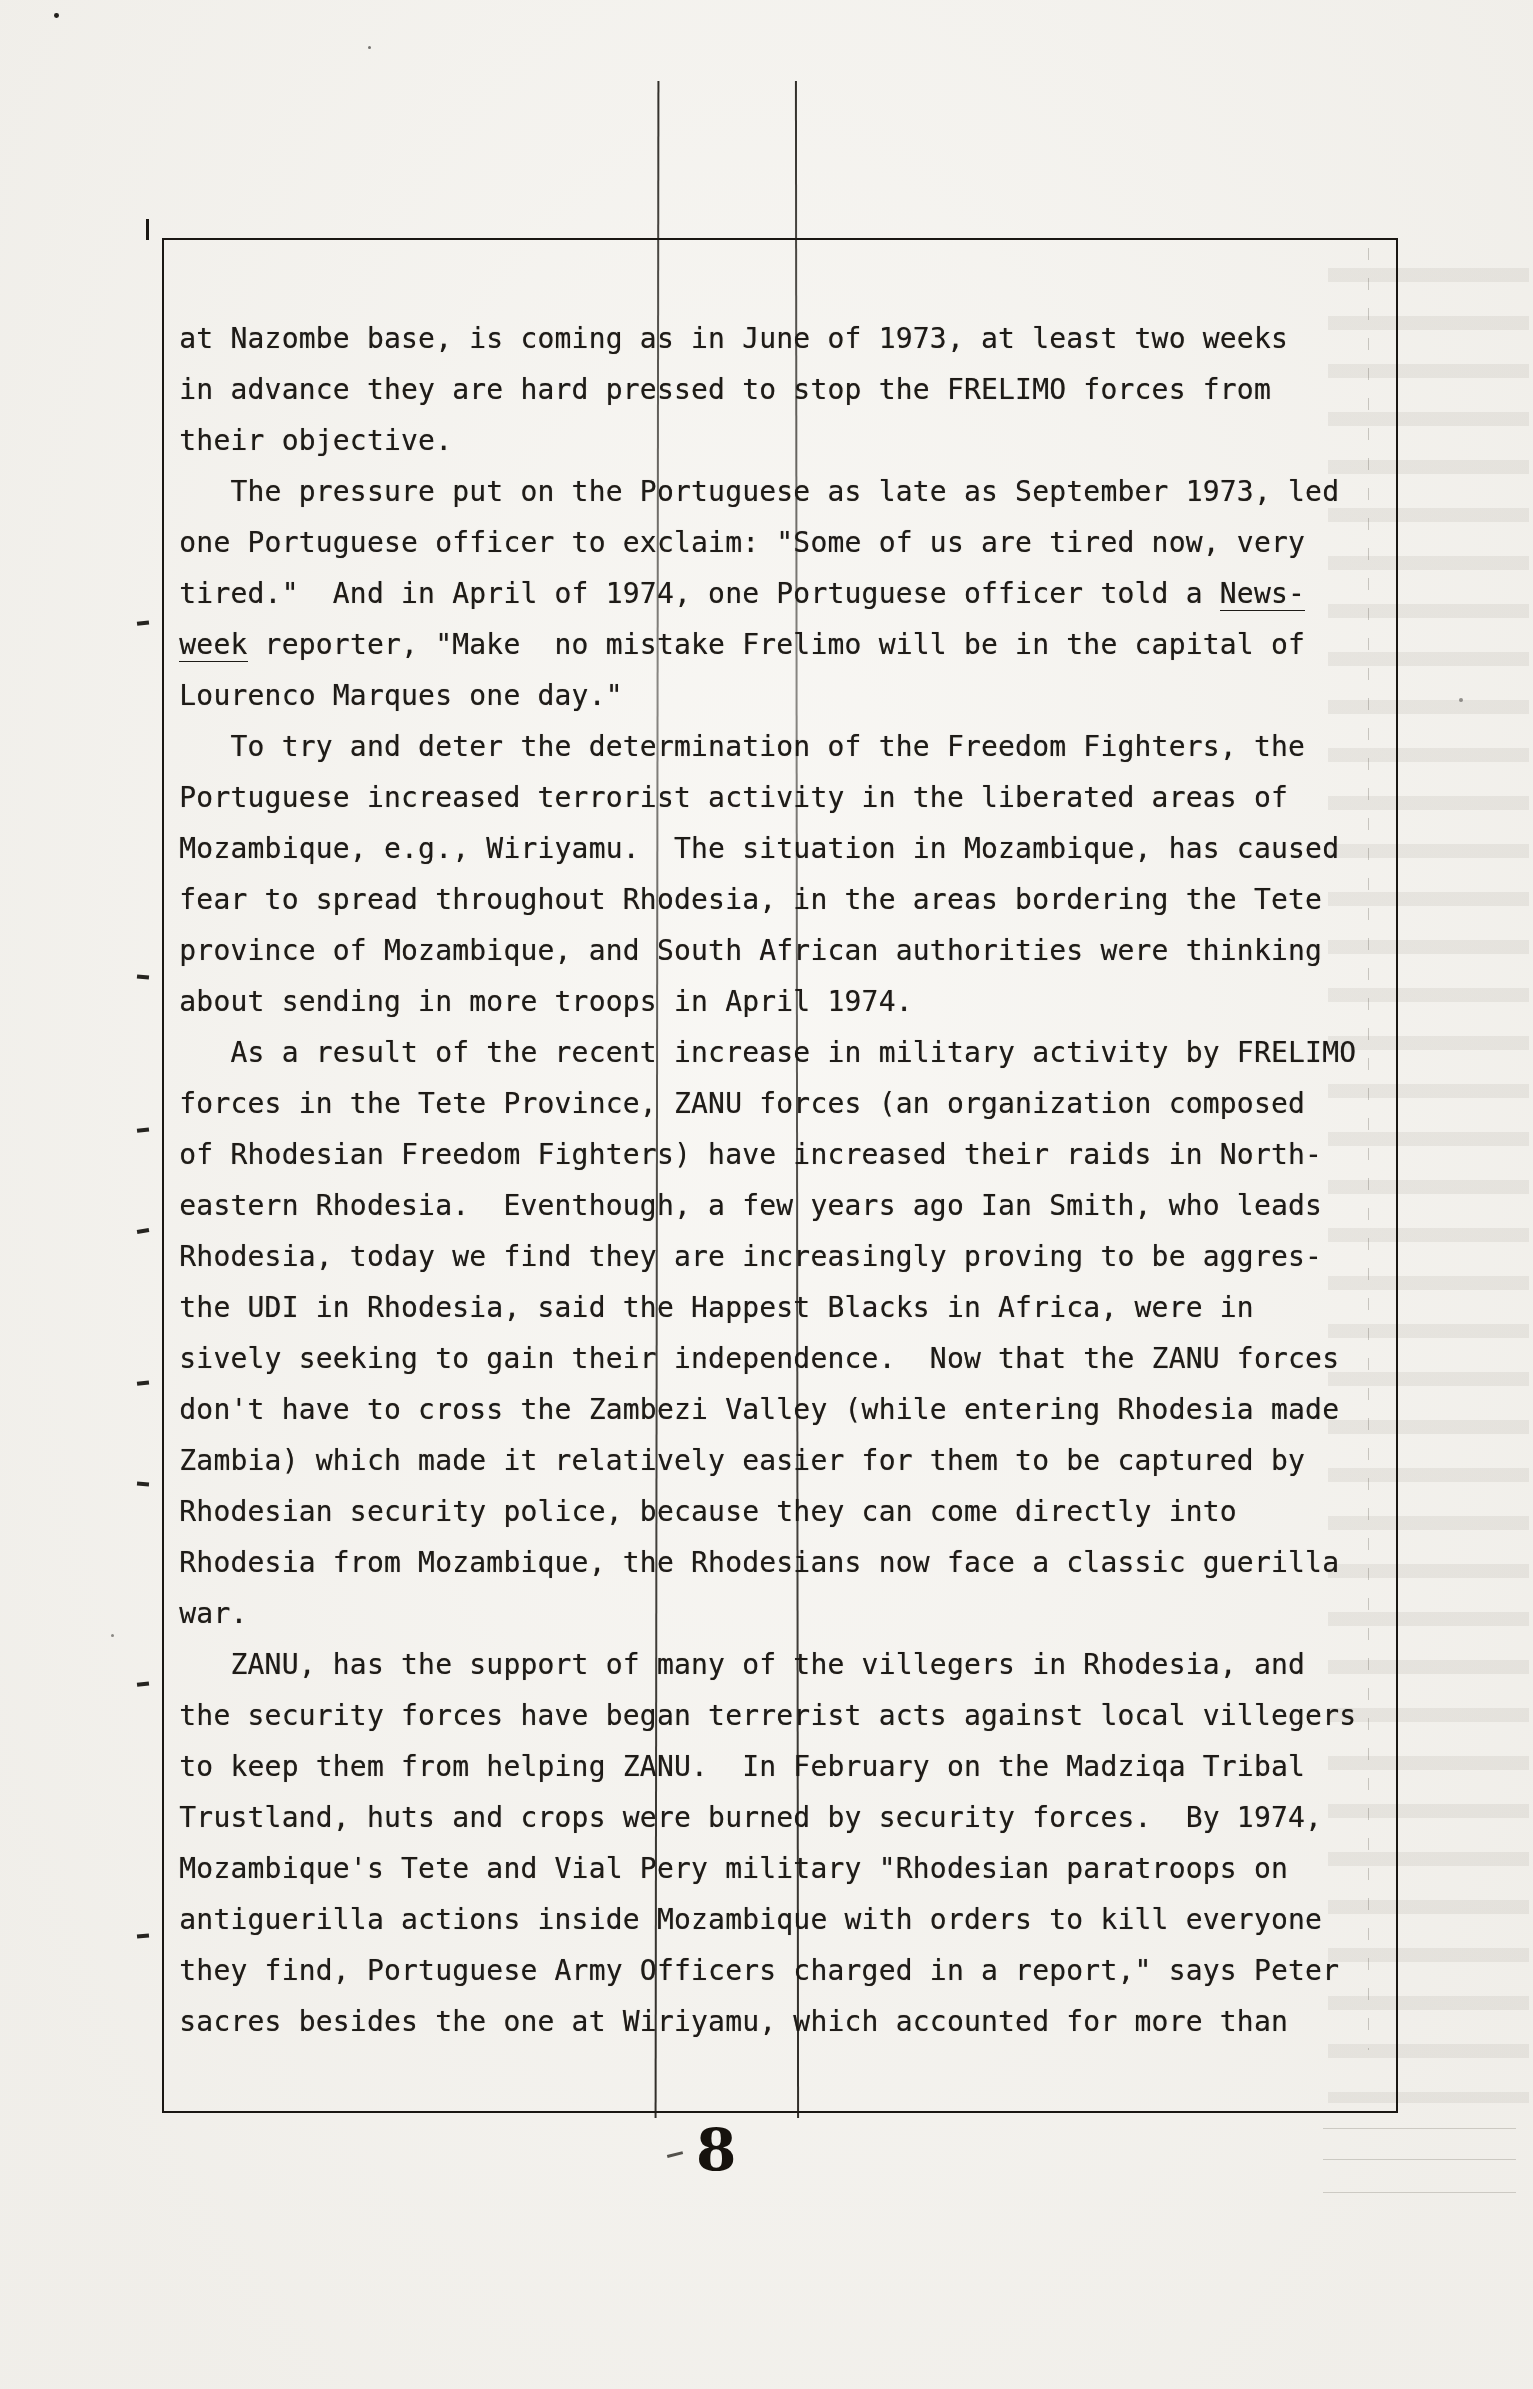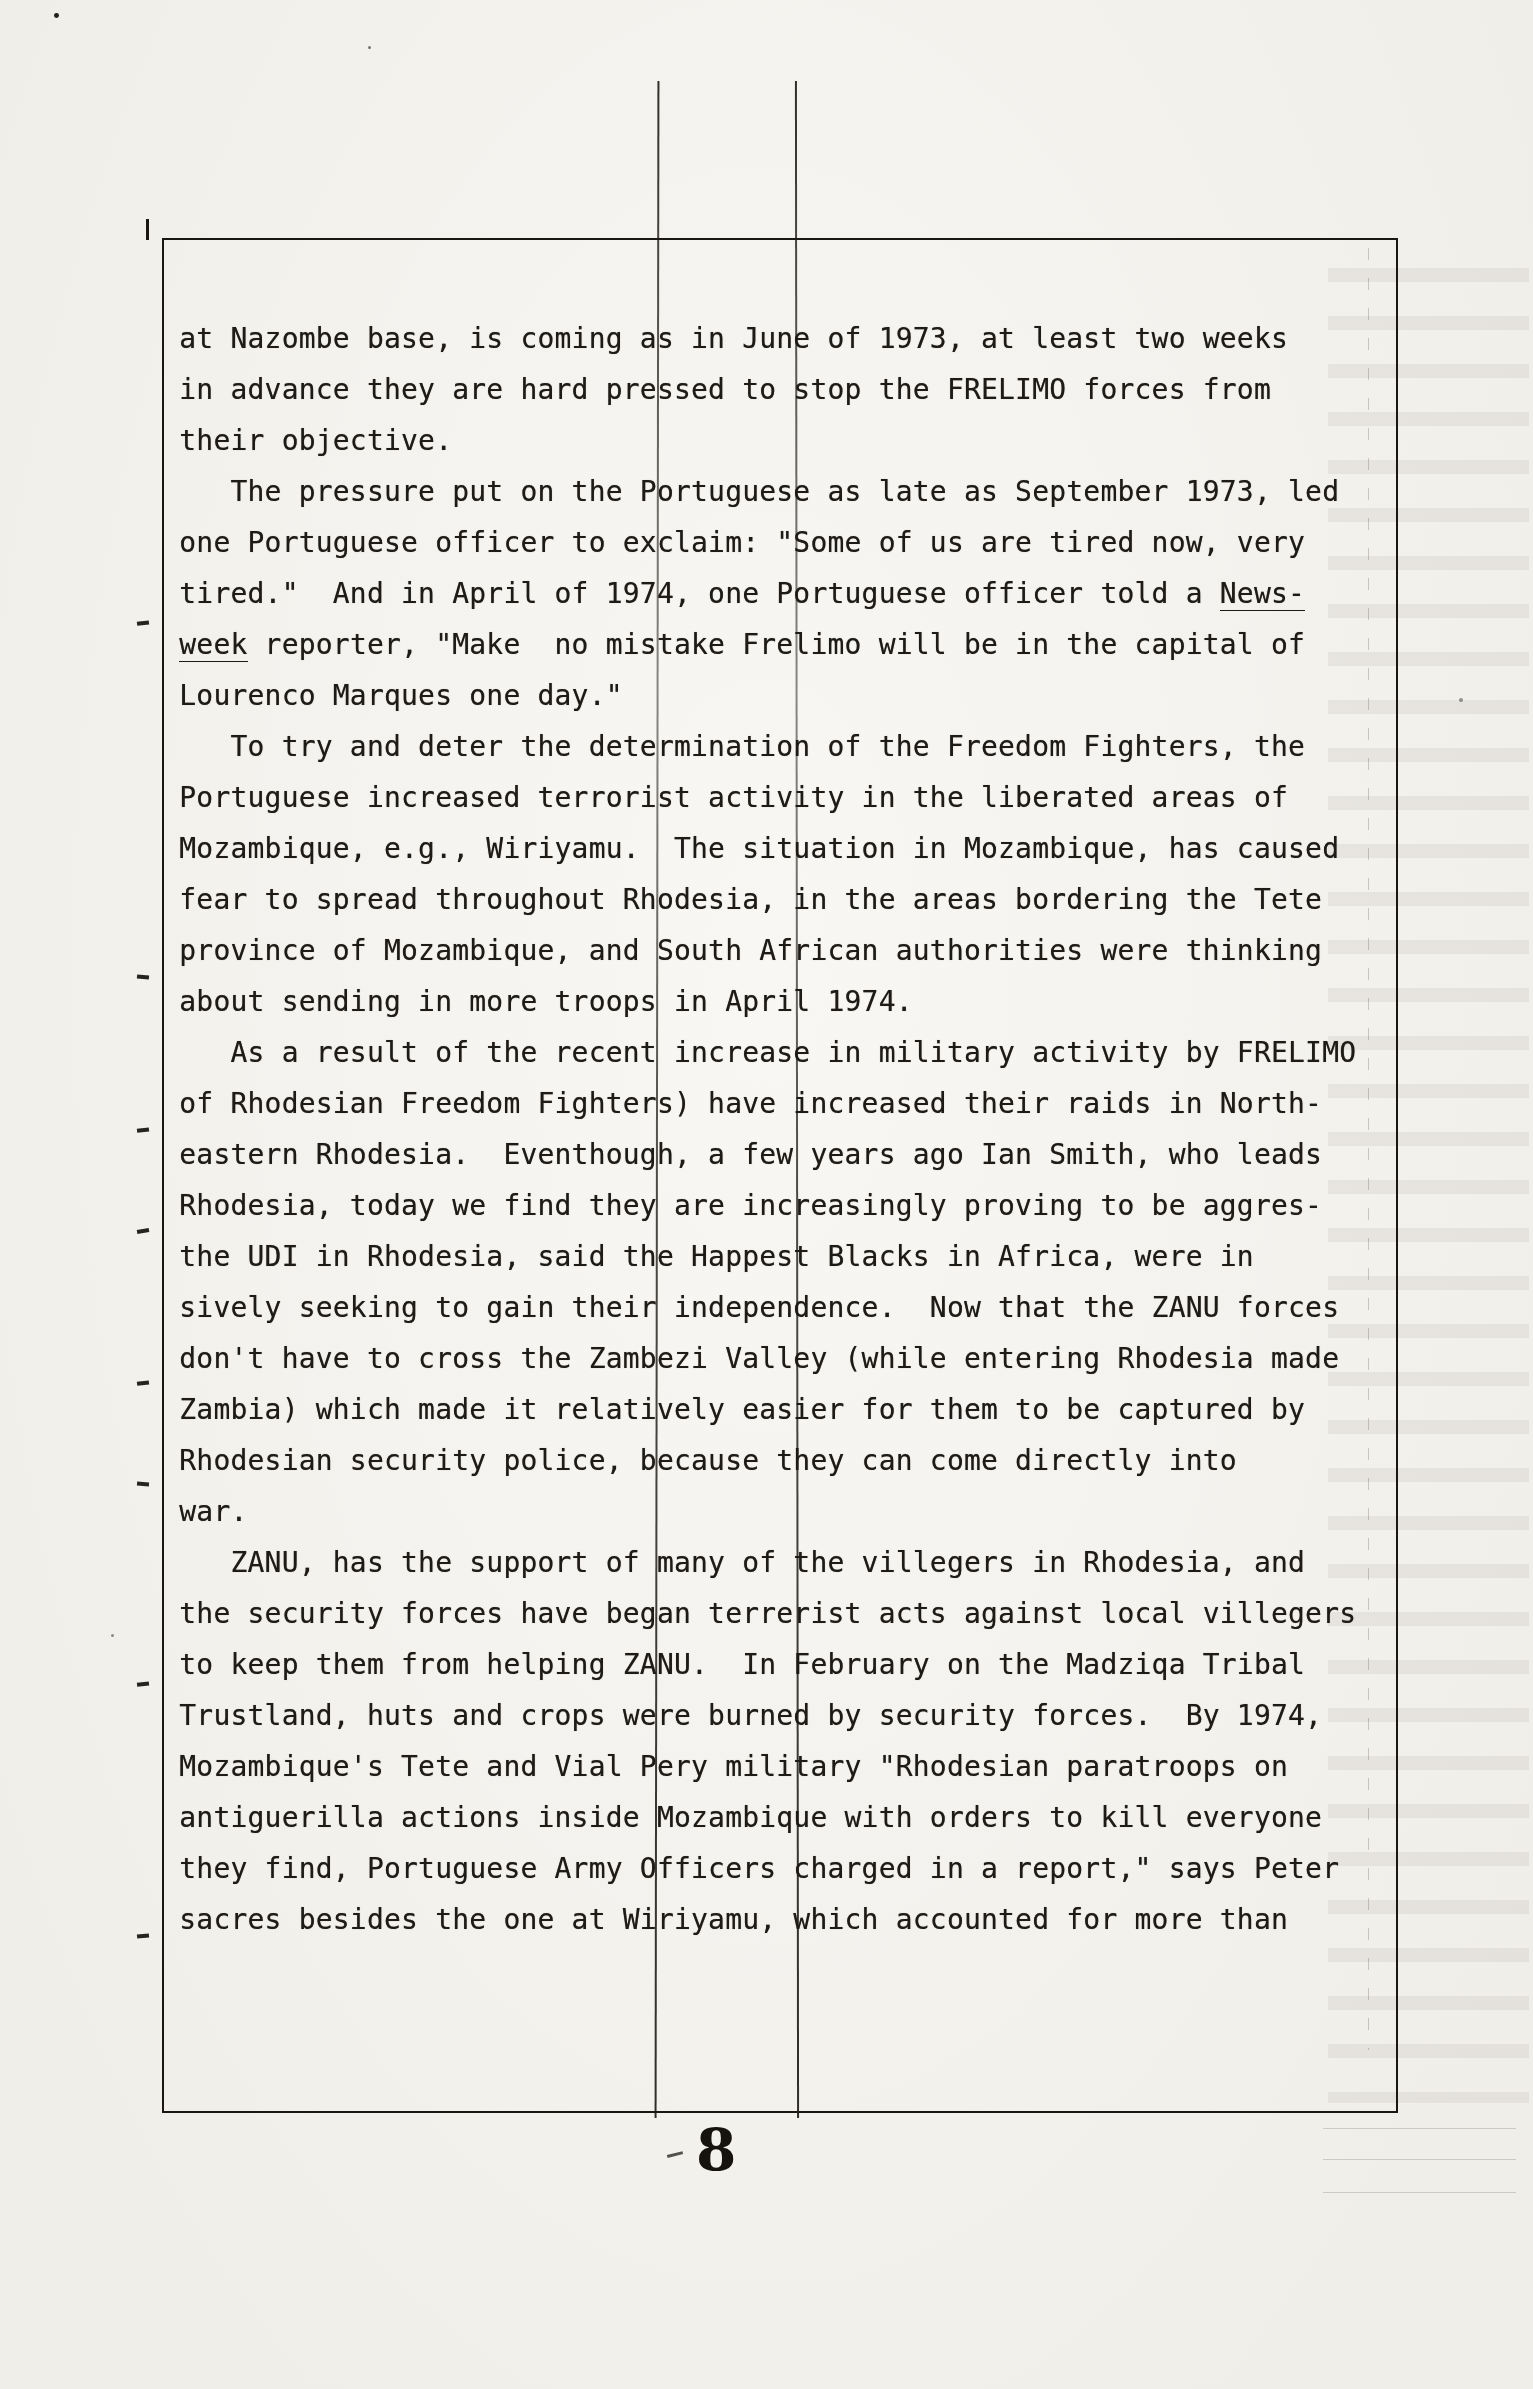--- a/index.html
+++ b/index.html
@@ -164,28 +164,30 @@
         <div class="line"><span>tired."  And in April of 1974, one Portuguese officer told a </span><span class="u">News-</span></div>
         <div class="line"><span class="u">week</span><span> reporter, "Make  no mistake Frelimo will be in the capital of</span></div>
         <div class="line"><span>Lourenco Marques one day."</span></div>
         <div class="line"><span>   To try and deter the determination of the Freedom Fighters, the</span></div>
         <div class="line"><span>Portuguese increased terrorist activity in the liberated areas of</span></div>
         <div class="line"><span>Mozambique, e.g., Wiriyamu.  The situation in Mozambique, has caused</span></div>
         <div class="line"><span>fear to spread throughout Rhodesia, in the areas bordering the Tete</span></div>
         <div class="line"><span>province of Mozambique, and South African authorities were thinking</span></div>
         <div class="line"><span>about sending in more troops in April 1974.</span></div>
         <div class="line"><span>   As a result of the recent increase in military activity by FRELIMO</span></div>
+        <div class="line"><span>forces in the Tete Province, ZANU forces (an organization composed</span></div>
         <div class="line"><span>of Rhodesian Freedom Fighters) have increased their raids in North-</span></div>
         <div class="line"><span>eastern Rhodesia.  Eventhough, a few years ago Ian Smith, who leads</span></div>
         <div class="line"><span>Rhodesia, today we find they are increasingly proving to be aggres-</span></div>
         <div class="line"><span>the UDI in Rhodesia, said the Happest Blacks in Africa, were in</span></div>
         <div class="line"><span>sively seeking to gain their independence.  Now that the ZANU forces</span></div>
         <div class="line"><span>don't have to cross the Zambezi Valley (while entering Rhodesia made</span></div>
         <div class="line"><span>Zambia) which made it relatively easier for them to be captured by</span></div>
         <div class="line"><span>Rhodesian security police, because they can come directly into</span></div>
+        <div class="line"><span>Rhodesia from Mozambique, the Rhodesians now face a classic guerilla</span></div>
         <div class="line"><span>war.</span></div>
         <div class="line"><span>   ZANU, has the support of many of the villegers in Rhodesia, and</span></div>
         <div class="line"><span>the security forces have began terrerist acts against local villegers</span></div>
         <div class="line"><span>to keep them from helping ZANU.  In February on the Madziqa Tribal</span></div>
         <div class="line"><span>Trustland, huts and crops were burned by security forces.  By 1974,</span></div>
         <div class="line"><span>Mozambique's Tete and Vial Pery military "Rhodesian paratroops on</span></div>
         <div class="line"><span>antiguerilla actions inside Mozambique with orders to kill everyone</span></div>
         <div class="line"><span>they find, Portuguese Army Officers charged in a report," says Peter</span></div>
         <div class="line"><span>sacres besides the one at Wiriyamu, which accounted for more than</span></div>
       </div>

